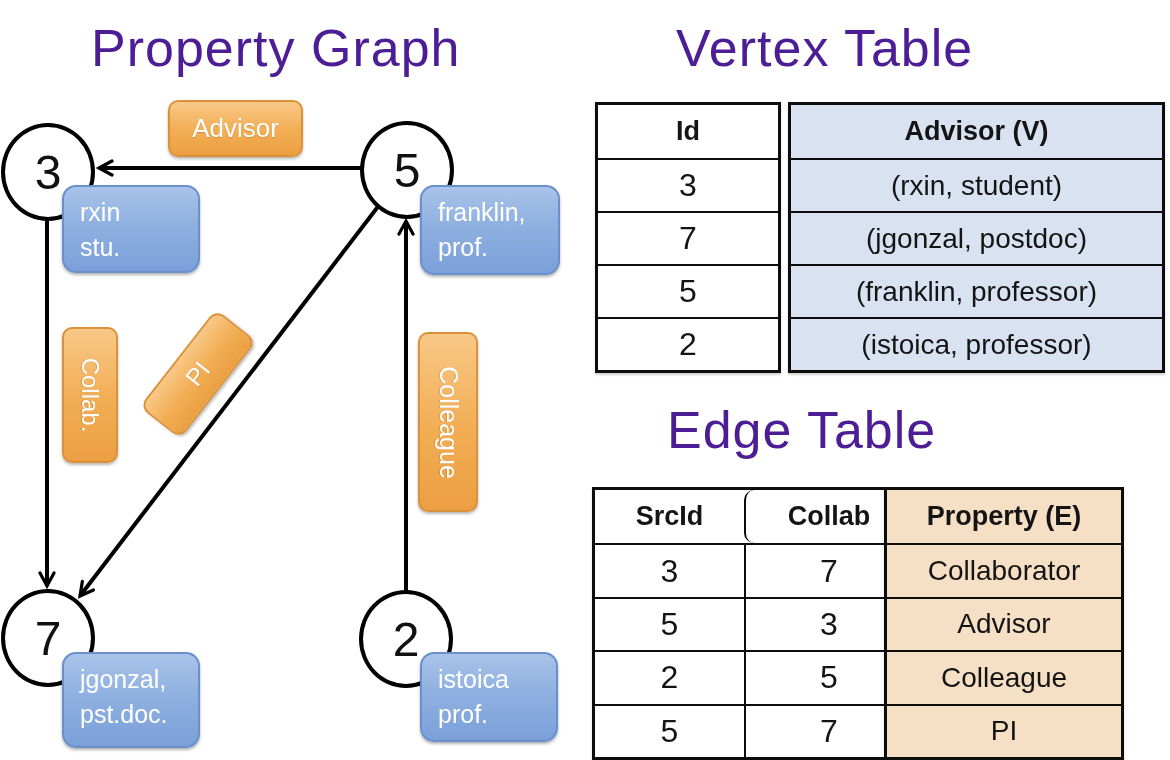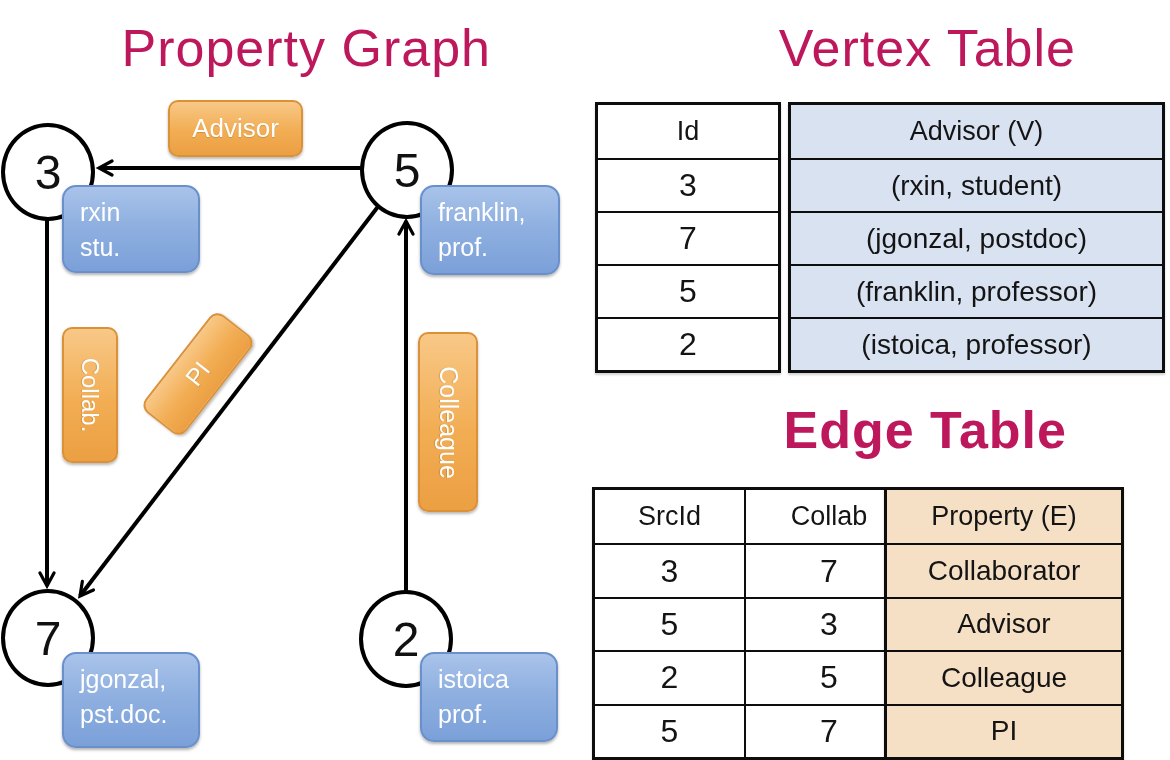--- a/index.html
+++ b/index.html
@@ -1,26 +1,26 @@
 <!DOCTYPE html>
 <html><head>
 <meta charset="utf-8">
 <style>
   html,body{margin:0;padding:0;background:#fff;}
   .stage{
     position:relative;width:1170px;height:760px;overflow:hidden;background:#ffffff;
     font-family:"Liberation Sans", sans-serif;color:#141414;
   }
   .title{
-    position:absolute;text-align:right;font-size:52px;font-weight:400;
-    letter-spacing:1px;color:#be185d;white-space:nowrap;
+    position:absolute;text-align:left;font-size:52px;font-weight:400;
+    letter-spacing:1px;color:#4c1d95;white-space:nowrap;
   }
   #graph-title{left:91px;top:18px;width:400px;}
   #vertex-title{left:676px;top:18px;width:400px;}
-  #edge-title{left:667px;top:400px;width:400px;font-weight:bold;}
+  #edge-title{left:667px;top:400px;width:400px;}
 
   svg.edges{position:absolute;left:0;top:0;z-index:1;}
 
   .node{
     position:absolute;width:86px;height:90px;border:4px solid #000;border-radius:50%;
     background:#fff;display:flex;align-items:center;justify-content:center;
     font-size:48px;font-weight:400;color:#111;z-index:2;
   }
   .plabel{
     position:absolute;z-index:3;border-radius:14px;color:#fff;
@@ -40,21 +40,21 @@
 
   .tbox{
     position:absolute;border:3px solid #0d0d0d;box-sizing:border-box;background:#fff;
     display:grid;z-index:2;box-shadow:0 2px 2px rgba(0,0,0,.18);
   }
   .tbox .cell{
     display:flex;align-items:center;justify-content:center;
     border-top:2px solid #0d0d0d;font-size:28px;overflow:hidden;white-space:nowrap;
   }
   .tbox .cell.first{border-top:none;}
-  .tbox .cell.hdr{font-weight:400;font-size:27px;}
+  .tbox .cell.hdr{font-weight:700;font-size:27px;border-radius:10px;}
   .tbox .cell.num{font-size:32px;}
   .tbox .cell.colsep{border-left:2px solid #0d0d0d;}
   #vtable-prop{background:#d9e2f1;}
   #etable-prop{background:#f5dfc5;}
 </style>
 </head>
 <body>
 
 <div class="stage">
 

